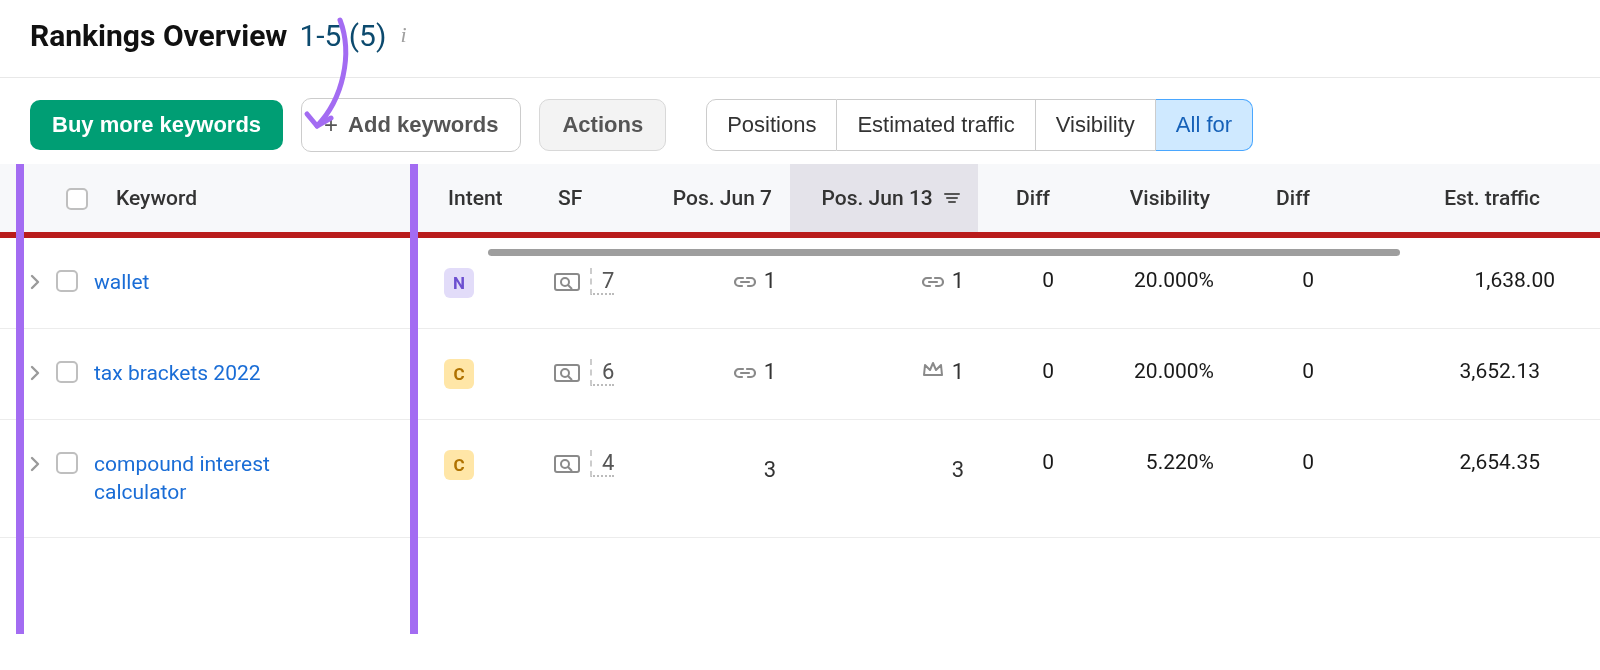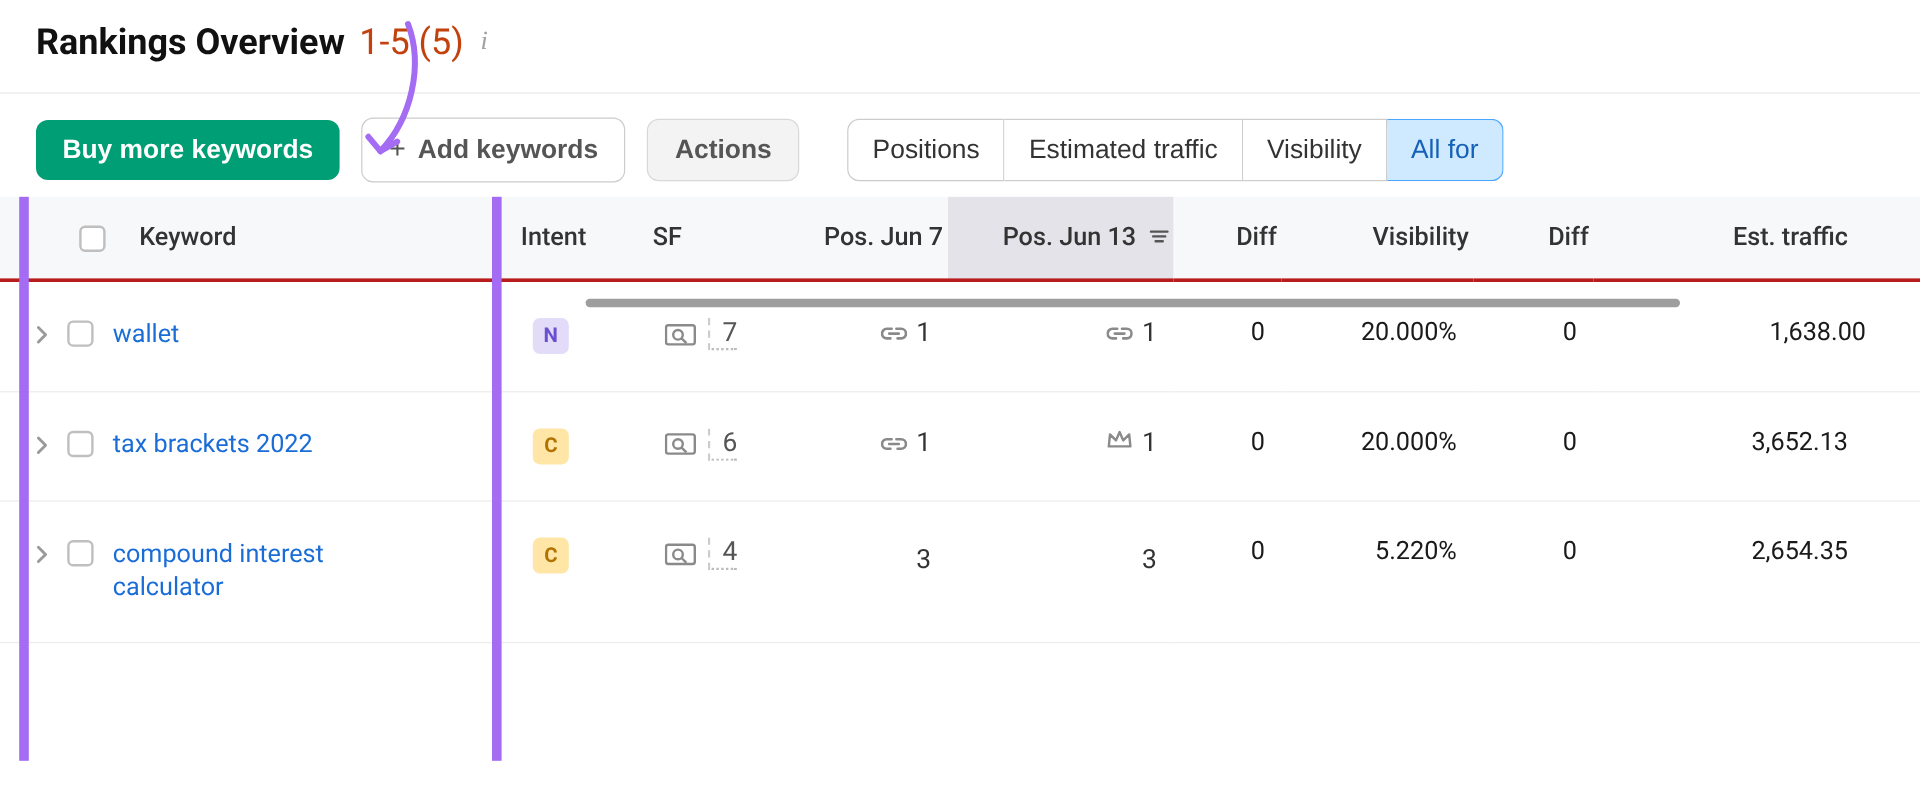--- a/index.html
+++ b/index.html
@@ -21,21 +21,21 @@
     gap: 10px;
   }
   .title {
     font-size: 30px;
     font-weight: 700;
     color: #111;
   }
   .title-range {
     font-size: 30px;
     font-weight: 400;
-    color: #c2410c;
+    color: #0c4a6e;
     margin-left: 2px;
   }
   .info-icon {
     margin-left: 4px;
     font-size: 22px;
     color: #a0a0a0;
     font-style: italic;
     font-family: Georgia, serif;
     position: relative;
     top: -4px;
@@ -117,22 +117,22 @@
   .tbl {
     width: 100%;
     border-collapse: collapse;
     font-size: 21px;
   }
   .tbl thead th {
     background: #f7f8fa;
     text-align: left;
     font-weight: 500;
     color: #333;
-    padding: 22px 4px;
-    border-bottom: 3px solid #b91c1c;
+    padding: 22px 18px;
+    border-bottom: 6px solid #b91c1c;
     white-space: nowrap;
   }
   .tbl thead th.sorted {
     background: #e4e3ea;
   }
   .tbl thead th.num { text-align: right; }
   .tbl tbody td {
     padding: 30px 14px;
     border-bottom: 1px solid #ececec;
     vertical-align: top;

